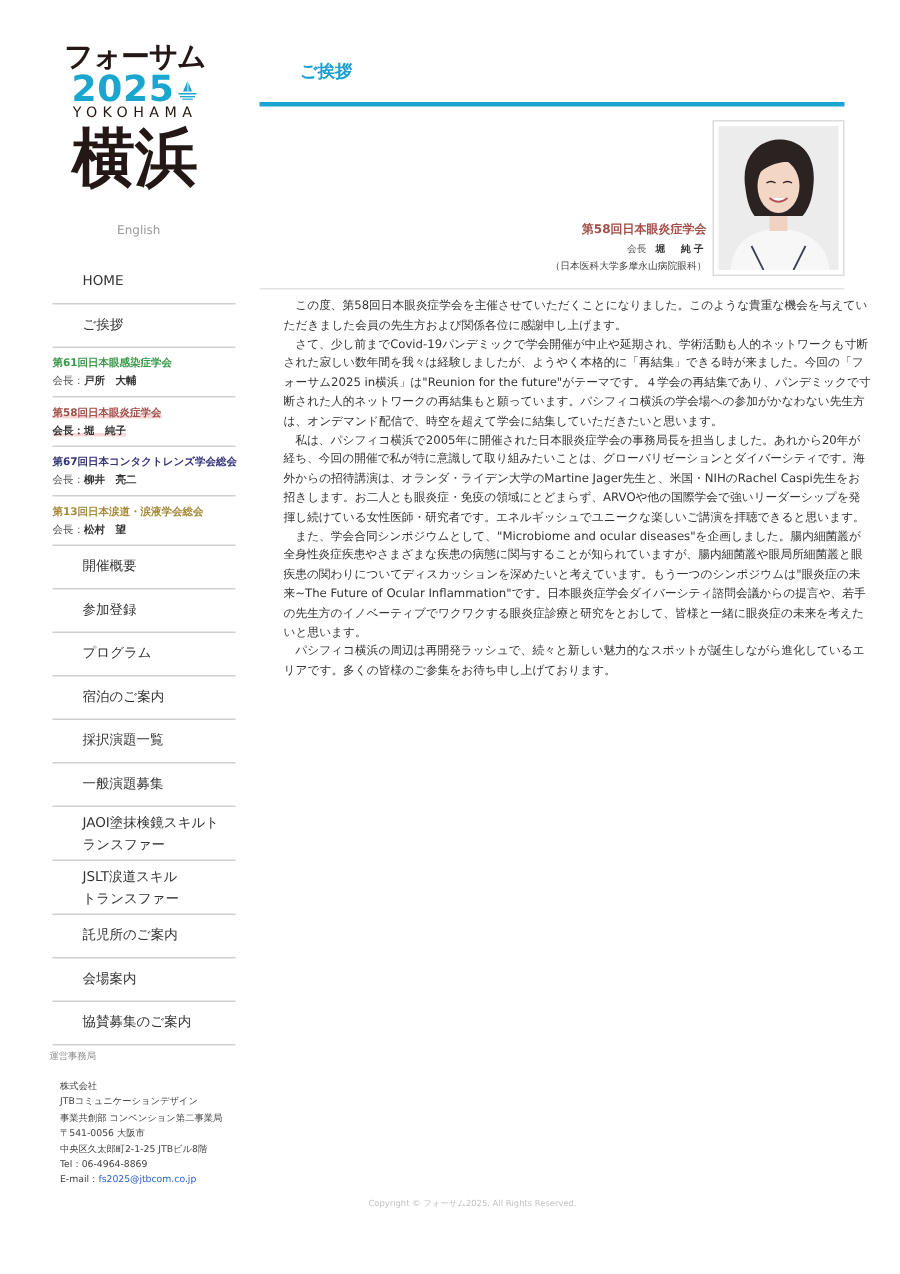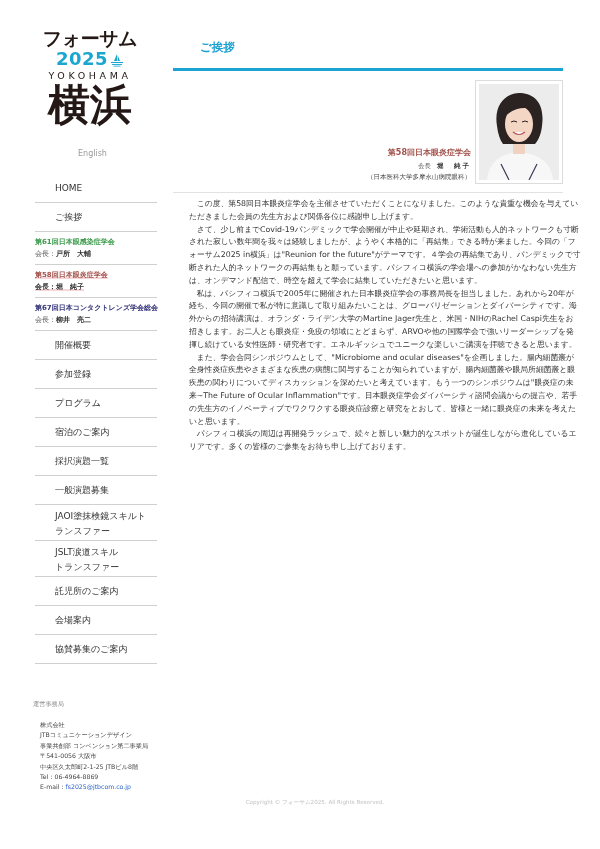--- a/index.html
+++ b/index.html
@@ -3,21 +3,21 @@
 <meta charset="utf-8">
 <style>
   * { box-sizing: border-box; margin: 0; padding: 0; }
   html, body { width: 600px; height: 849px; background: #ffffff; overflow: hidden; }
   body { font-family: "DejaVu Sans", "Liberation Sans", sans-serif; color: #333; position: relative; }
 
   
   .sidebar { position: absolute; left: 0; top: 0; width: 170px; height: 849px; }
   .logo { position: absolute; left: 40px; top: 28px; width: 100px; text-align: center; }
   .logo .l1 { font-size: 19px; font-weight: bold; color: #231815; letter-spacing: -0.5px; line-height: 21px; white-space: nowrap; }
-  .logo .l2 { font-size: 18px; font-weight: bold; color: #1aa6cf; line-height: 20px; letter-spacing: 0.5px; white-space: nowrap; }
+  .logo .l2 { font-size: 24px; font-weight: bold; color: #1aa6cf; line-height: 20px; letter-spacing: 0.5px; white-space: nowrap; }
   .logo .l2 .sail { display: inline-block; width: 14px; height: 14px; vertical-align: middle; margin-left: 2px; }
   .logo .l3 { font-size: 9.5px; color: #231815; letter-spacing: 3.6px; line-height: 12px; margin-top: 1px; white-space: nowrap; }
   .logo .l4 { font-size: 42px; font-weight: bold; color: #231815; line-height: 46px; letter-spacing: 0px; white-space: nowrap; }
   .english { position: absolute; left: 0; width: 185px; top: 149px; text-align: center; font-size: 8px; color: #9a9a9a; }
 
   .nav { position: absolute; left: 35px; top: 174px; width: 122px; }
   .nav-item { display: block; border-bottom: 1px solid #d0d0d0; font-size: 9px; color: #333; padding-left: 20px; }
   .nav-item.single { height: 29px; line-height: 29px; }
   .nav-item.double { height: 36px; padding-top: 4px; line-height: 15px; }
   .nav-item.first { height: 29px; line-height: 29px; }
@@ -84,20 +84,24 @@
       <span class="ttl" style="color:#3a9a4a">第61回日本眼感染症学会</span>
       <span class="pres"><span>会長：</span><b>戸所　大輔</b></span>
     </a>
     <a class="soc active">
       <span class="row"><span class="ttl" style="color:#a2504a">第58回日本眼炎症学会</span></span>
       <span class="row"><span class="pres"><b>会長：</b><b>堀　純子</b></span></span>
     </a>
     <a class="soc">
       <span class="ttl" style="color:#35357a">第67回日本コンタクトレンズ学会総会</span>
       <span class="pres"><span>会長：</span><b>柳井　亮二</b></span>
+    </a>
+    <a class="soc">
+      <span class="ttl" style="color:#a68a3a">第13回日本涙道・涙液学会総会</span>
+      <span class="pres"><span>会長：</span><b>松村　望</b></span>
     </a>
 
     <a class="nav-item single">開催概要</a>
     <a class="nav-item single">参加登録</a>
     <a class="nav-item single">プログラム</a>
     <a class="nav-item single">宿泊のご案内</a>
     <a class="nav-item single">採択演題一覧</a>
     <a class="nav-item single">一般演題募集</a>
     <a class="nav-item double">
       <span style="display:block">JAOI塗抹検鏡スキルト</span>

